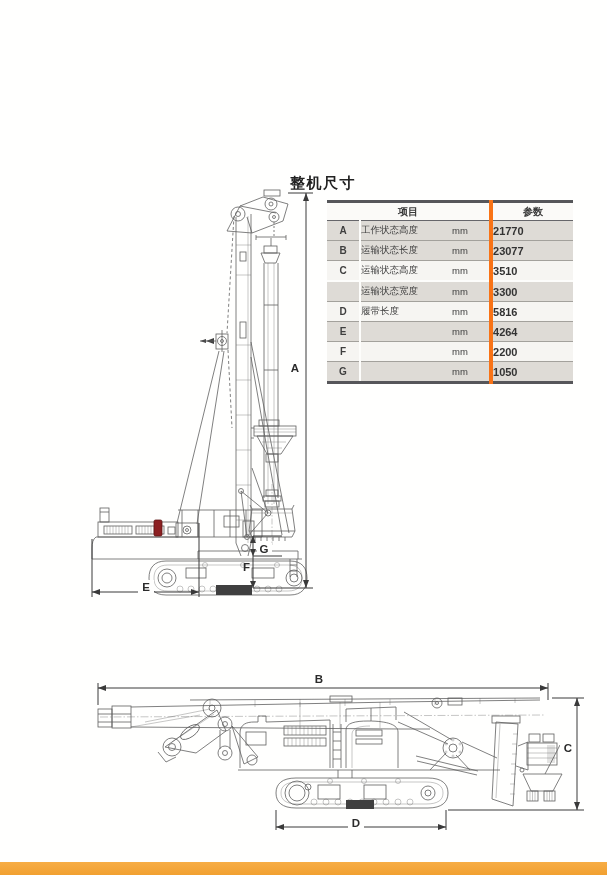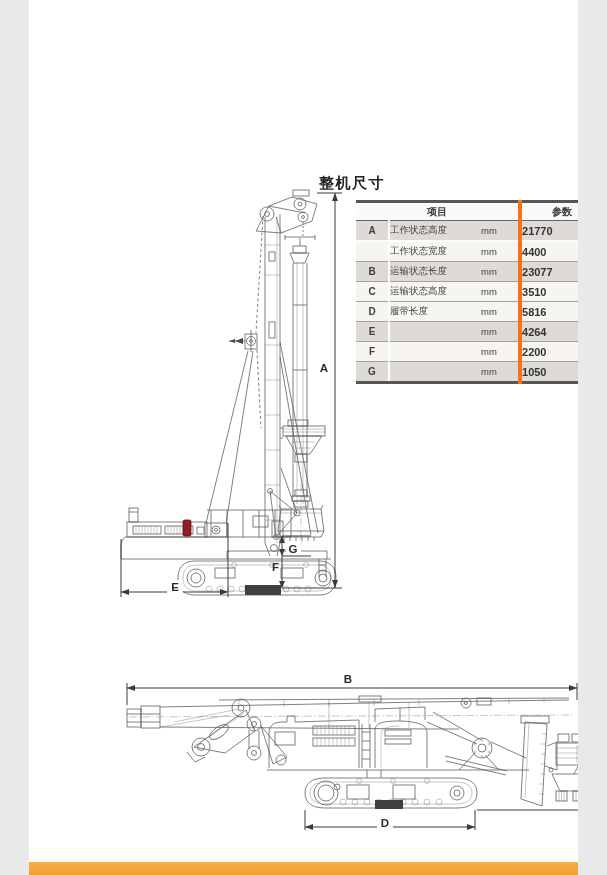--- a/index.html
+++ b/index.html
@@ -1,17 +1,17 @@
 <!DOCTYPE html>
 <html><head>
 <meta charset="utf-8">
 <style>
   html,body{margin:0;padding:0;background:#e9e9e9;}
   .page{
-    position:relative;width:549px;height:875px;margin:0 auto;
+    position:relative;width:607px;height:875px;margin:0 auto;
     background:#fffffe;overflow:hidden;
     font-family:"Liberation Sans","DejaVu Sans",sans-serif;
   }
   .page-title{
     position:absolute;left:290px;top:174px;
     font-size:15px;font-weight:bold;color:#222;letter-spacing:1.5px;
   }
   svg.drawings{position:absolute;left:0;top:0;}
   .mach{stroke:#5f5f5f;stroke-width:.8;fill:none;}
   .mach .lt{opacity:.45;}
@@ -325,38 +325,38 @@
           <th class="col-value">参数</th>
         </tr>
       </thead>
       <tbody>
           <tr class="shaded">
             <td class="col-key">A</td>
             <td class="col-name">工作状态高度</td>
             <td class="col-unit">mm</td>
             <td class="col-value">21770</td>
           </tr>
-          <tr class="plain gap">
-            <td class="col-key"></td>
-            <td class="col-name">工作状态宽度</td>
-            <td class="col-unit">mm</td>
-            <td class="col-value">4400</td>
-          </tr>
           <tr class="shaded">
             <td class="col-key">B</td>
             <td class="col-name">运输状态长度</td>
             <td class="col-unit">mm</td>
             <td class="col-value">23077</td>
           </tr>
           <tr class="plain">
             <td class="col-key">C</td>
             <td class="col-name">运输状态高度</td>
             <td class="col-unit">mm</td>
             <td class="col-value">3510</td>
           </tr>
+          <tr class="shaded gap">
+            <td class="col-key"></td>
+            <td class="col-name">运输状态宽度</td>
+            <td class="col-unit">mm</td>
+            <td class="col-value">3300</td>
+          </tr>
           <tr class="plain">
             <td class="col-key">D</td>
             <td class="col-name">履带长度</td>
             <td class="col-unit">mm</td>
             <td class="col-value">5816</td>
           </tr>
           <tr class="shaded">
             <td class="col-key">E</td>
             <td class="col-name"></td>
             <td class="col-unit">mm</td>

